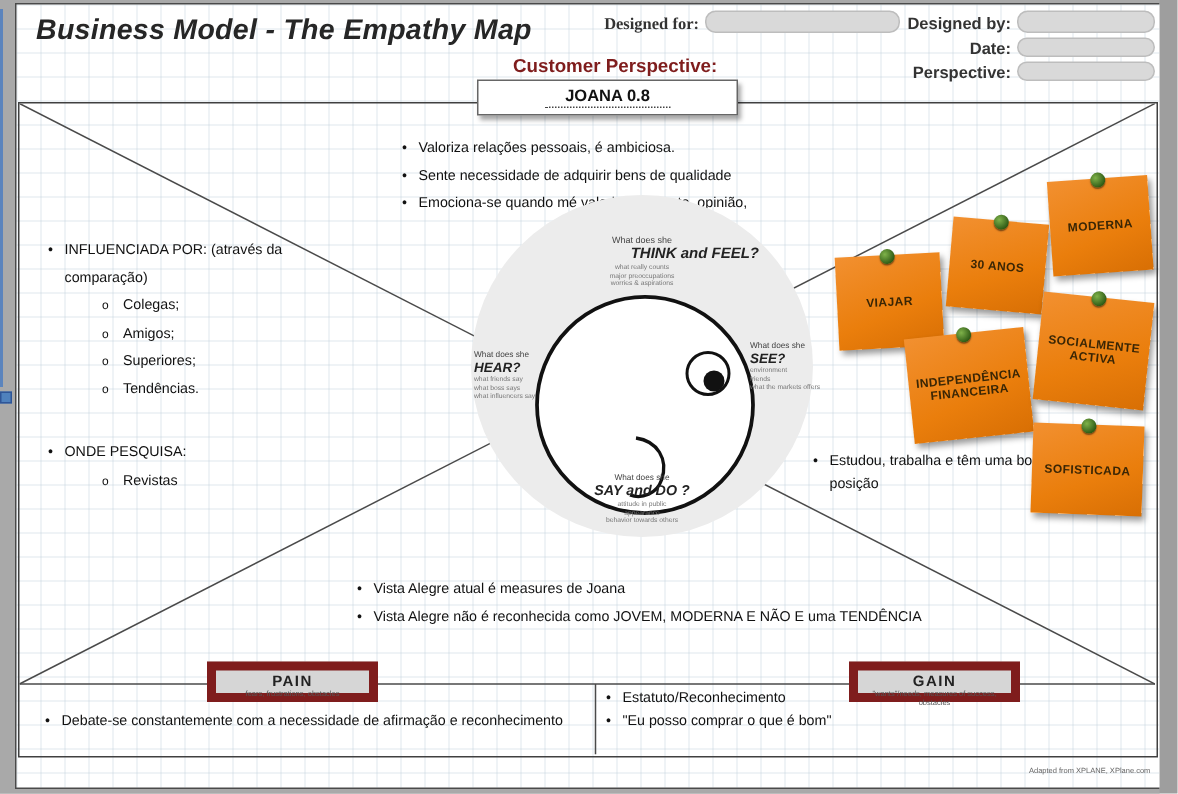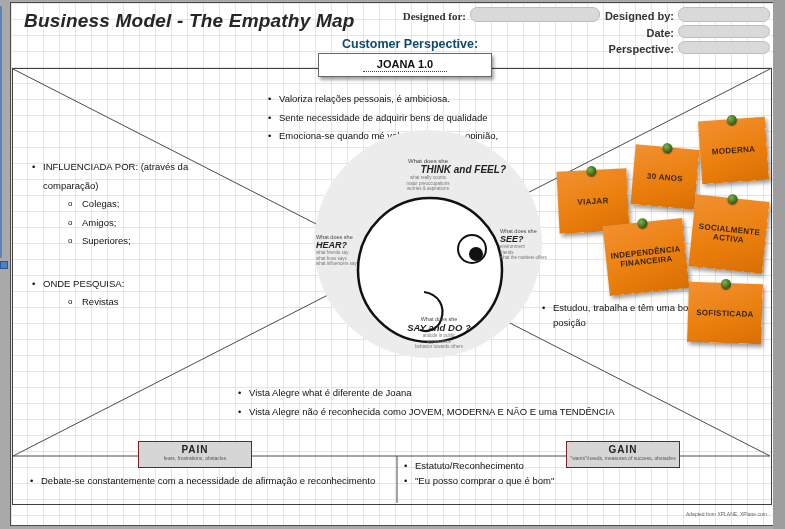--- a/index.html
+++ b/index.html
@@ -8,21 +8,21 @@
   .page{position:absolute;left:10px;top:2px;width:766px;height:524px;background-color:#ffffff;
         background-image:linear-gradient(to right, rgba(185,203,216,0.45) 1px, transparent 1px),
                          linear-gradient(to bottom, rgba(185,203,216,0.45) 1px, transparent 1px);
         background-size:16px 16px;border:1px solid #4a4a4a;box-sizing:border-box;}
   .edge-line{position:absolute;left:0;top:6px;width:2px;height:252px;background:#5b84bd;}
   .edge-handle{position:absolute;left:0;top:261px;width:8px;height:8px;background:#4f81bd;border:1px solid #2f5597;box-sizing:border-box;}
   .abs{position:absolute;}
   .title{left:24px;top:10px;font-size:19px;font-weight:bold;font-style:italic;color:#262626;letter-spacing:.2px;}
   .hlabel{font-size:11px;font-weight:bold;color:#333;text-align:right;}
   .hbox{background:#d9d9d9;border:1px solid #bdbdbd;border-radius:7px;box-sizing:border-box;}
-  .cperspective{left:342px;top:37px;font-size:12.5px;font-weight:bold;color:#0c4a6e;}
+  .cperspective{left:342px;top:37px;font-size:12.5px;font-weight:bold;color:#7f1d1d;}
   .persona{left:318px;top:53px;width:172px;height:22px;background:#fff;border:1px solid #666;
            box-shadow:2px 3px 3px rgba(0,0,0,.35);display:flex;align-items:center;justify-content:center;z-index:6;}
   .persona span{font-size:11px;font-weight:bold;color:#111;border-bottom:1px dotted #444;padding:0 14px 1px;}
   .mapframe{left:12px;top:68px;width:760px;height:437px;border:1.5px solid #404040;box-sizing:border-box;}
   .mapframe svg{position:absolute;left:0;top:0;}
   .txt{font-size:9.5px;color:#111;line-height:18.5px;}
   .b{position:relative;padding-left:13px;}
   .b::before{content:"\2022";position:absolute;left:2px;top:0;}
   .o{position:relative;padding-left:14px;margin-left:38px;}
   .o::before{content:"o";position:absolute;left:0;top:0;font-size:8px;}
@@ -32,21 +32,21 @@
   .headlbl .big{font-weight:bold;font-style:italic;}
   .headlbl .sub{font-size:4.5px;color:#777;line-height:1.25;}
   .pre{white-space:pre-line;}
   .facesvg{left:352px;top:192px;z-index:2;}
   .sticky{position:absolute;display:flex;align-items:center;justify-content:center;text-align:center;
           padding:5px;box-sizing:border-box;font-size:8px;font-weight:bold;letter-spacing:.3px;color:#3a2605;
           background:linear-gradient(160deg,#f29030 0%,#ea7e0c 60%,#d86f04 100%);
           box-shadow:2px 3px 4px rgba(0,0,0,.4);z-index:5;}
   .pin{position:absolute;top:-4px;left:50%;margin-left:-5px;width:10px;height:10px;border-radius:50%;
        background:radial-gradient(circle at 35% 35%, #7fb24a, #2e5a15 72%);box-shadow:0 1px 1px rgba(0,0,0,.5);}
-  .pgbox{background:#d6d6d6;border:1px solid #7f1d1d;box-sizing:border-box;text-align:center;z-index:6;padding-top:2px;}
+  .pgbox{background:#d6d6d6;border:6px solid #7f1d1d;box-sizing:border-box;text-align:center;z-index:6;padding-top:2px;}
   .pgbox .big{font-size:10px;font-weight:bold;letter-spacing:1px;color:#222;line-height:11px;}
   .pgbox .sub{font-size:5px;color:#555;line-height:6px;}
   .footer-left{left:38px;top:506px;font-size:12px;font-weight:bold;font-style:italic;color:#222;margin-top:24px;}
   .footer-right{left:686px;top:511px;font-size:5px;color:#666;}
 </style>
 </head>
 <body>
 
 <div class="canvas">
   <div class="page"></div>
@@ -63,21 +63,21 @@
 
   <div class="abs hlabel" style="left:600px;top:27px;width:74px;">Date:</div>
   <div class="abs hbox" style="left:678px;top:25px;width:92px;height:13px;"></div>
 
   <div class="abs hlabel" style="left:600px;top:43px;width:74px;">Perspective:</div>
   <div class="abs hbox" style="left:678px;top:41px;width:92px;height:13px;"></div>
 
   <div class="abs cperspective">Customer Perspective:</div>
 
   <div class="abs persona">
-    <span>JOANA  1.0</span>
+    <span>JOANA  0.8</span>
   </div>
 
   <div class="abs mapframe">
     <svg width="757" height="434">
       <line x1="0" y1="0" x2="757" y2="387" stroke="#4a4a4a" stroke-width="1"></line>
       <line x1="757" y1="0" x2="0" y2="387" stroke="#4a4a4a" stroke-width="1"></line>
       <line x1="0" y1="387" x2="757" y2="387" stroke="#4a4a4a" stroke-width="1"></line>
       <line x1="384" y1="387" x2="384" y2="434" stroke="#4a4a4a" stroke-width="1"></line>
     </svg>
   </div>
@@ -108,39 +108,40 @@
 what the markets offers</div>
   </div>
 
   <svg class="abs facesvg" width="156" height="156">
     <circle cx="78" cy="78" r="72" fill="#ffffff" stroke="#111" stroke-width="2.5"></circle>
     <circle cx="120" cy="57" r="14" fill="#ffffff" stroke="#111" stroke-width="2"></circle>
     <circle cx="124" cy="62" r="7" fill="#111"></circle>
     <path d="M 72 100 C 86 102 94 114 89 128 C 86 137 76 141 68 138" fill="none" stroke="#111" stroke-width="2.2"></path>
   </svg>
 
-  <div class="abs headlbl" style="left:373px;top:316px;width:132px;text-align:center;z-index:4;">
+  <div class="abs headlbl" style="left:362px;top:316px;width:132px;text-align:center;z-index:4;">
     <div class="prefix">What does she</div>
     <div class="big" style="font-size:9.5px;">SAY and DO ?</div>
     <div class="sub pre">attitude in public
 appearance
 behavior towards others</div>
   </div>
 
   <div class="abs txt" style="left:266px;top:90px;width:290px;">
     <div class="b">Valoriza relações pessoais, é ambiciosa.</div>
     <div class="b">Sente necessidade de adquirir bens de qualidade</div>
     <div class="b">Emociona-se quando  mé valorizada (gosto, opinião,</div>
   </div>
 
   <div class="abs txt" style="left:30px;top:158px;width:205px;">
     <div class="b" style="width:168px;">INFLUENCIADA POR: (através da comparação)</div>
     <div class="o">Colegas;</div>
     <div class="o">Amigos;</div>
     <div class="o">Superiores;</div>
+    <div class="o">Tendências.</div>
     <div class="b" style="margin-top:24px;">ONDE PESQUISA:</div>
     <div class="o">Revistas</div>
   </div>
 
   <div class="sticky" style="left:558px;top:170px;width:70px;height:62px;transform:rotate(-3deg);">
     <span class="pin"></span>
     <span>VIAJAR</span>
   </div>
   <div class="sticky" style="left:633px;top:147px;width:64px;height:60px;transform:rotate(5deg);">
     <span class="pin"></span>
@@ -161,21 +162,21 @@
   <div class="sticky" style="left:688px;top:283px;width:74px;height:60px;transform:rotate(2deg);">
     <span class="pin"></span>
     <span>SOFISTICADA</span>
   </div>
 
   <div class="abs txt" style="left:540px;top:300px;width:172px;line-height:15px;">
     <div class="b">Estudou, trabalha e têm uma boa posição</div>
   </div>
 
   <div class="abs txt" style="left:236px;top:383px;width:440px;line-height:19px;">
-    <div class="b">Vista Alegre what é diferente de Joana</div>
+    <div class="b">Vista Alegre atual é measures de Joana</div>
     <div class="b">Vista Alegre não é reconhecida  como JOVEM, MODERNA E NÃO E uma TENDÊNCIA</div>
   </div>
 
   <div class="abs pgbox" style="left:138px;top:441px;width:114px;height:27px;">
     <div class="big">PAIN</div>
     <div class="sub">fears, frustrations, obstacles</div>
   </div>
   <div class="abs pgbox" style="left:566px;top:441px;width:114px;height:27px;">
     <div class="big">GAIN</div>
     <div class="sub">"wants"/needs, measures of success, obstacles</div>

